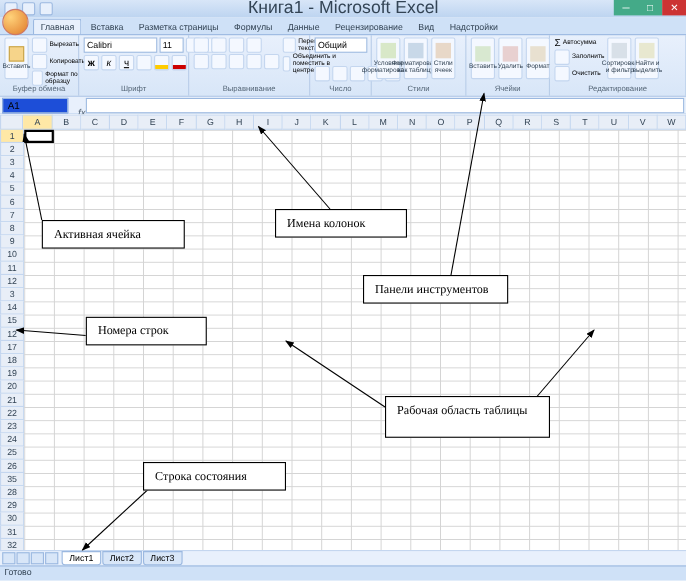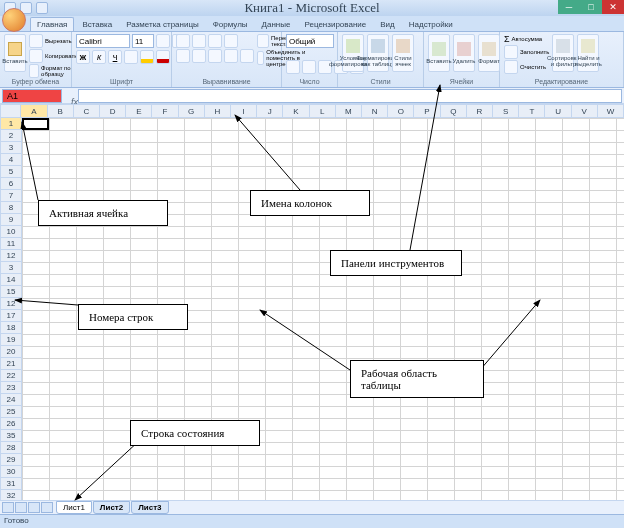--- a/index.html
+++ b/index.html
@@ -2,21 +2,21 @@
 <html><head>
 <meta charset="utf-8">
 <style>
   * { box-sizing: border-box; margin: 0; padding: 0; font-family: Tahoma, Arial, sans-serif; }
   body { width: 624px; height: 528px; background: #fff; overflow: hidden; font-size: 9px; position: relative; }
 
   
   .titlebar { height: 16px; background: linear-gradient(#d8e6f8,#bdd4f0); display: flex; align-items: center; position: relative; }
   .qa-toolbar { display: flex; gap: 4px; padding-left: 4px; }
   .qa-btn { width: 12px; height: 12px; background: #e8f0fc; border: 1px solid #9bb8e0; border-radius: 2px; }
-  .title-text { position: absolute; left: 50%; transform: translateX(-50%); font-size: 13px; color: #345; font-family: Liberation Serif, serif; }
+  .title-text { position: absolute; left: 50%; transform: translateX(-50%); font-size: 16px; color: #345; }
   .win-controls { position: absolute; right: 0; top: 0; display: flex; }
   .win-btn { width: 22px; height: 14px; display: flex; align-items: center; justify-content: center; font-size: 9px; color: #fff; }
   .win-min { background: #4a8; } .win-max { background: #4a8; } .win-close { background: #c33; }
 
   
   .ribbon-tabs { height: 16px; background: #cfe1f7; display: flex; align-items: flex-end; padding-left: 30px; gap: 2px; border-bottom: 1px solid #9bb8e0; position: relative; }
   .office-btn { position: absolute; left: 2px; top: -8px; width: 24px; height: 24px; border-radius: 50%; background: radial-gradient(circle at 30% 30%, #ffd27a, #e07b2a); border: 1px solid #c76; z-index: 5; }
   .tab { padding: 2px 6px; font-size: 8px; color: #345; cursor: pointer; }
   .tab.active { background: #e8f0fc; border: 1px solid #9bb8e0; border-bottom: none; border-radius: 2px 2px 0 0; }
 
@@ -28,21 +28,21 @@
   .big-btn { width: 22px; height: 38px; background: #f4f8ff; border: 1px solid #c4d6ef; border-radius: 2px; display: flex; flex-direction: column; align-items: center; justify-content: center; gap: 2px; }
   .big-btn .ico { width: 14px; height: 14px; }
   .big-btn .lbl { font-size: 6px; color: #345; text-align: center; line-height: 1; }
   .small-stack { display: flex; flex-direction: column; gap: 1px; }
   .small-row { display: flex; gap: 2px; align-items: center; }
   .sm-btn { width: 14px; height: 14px; background: #f4f8ff; border: 1px solid #c4d6ef; border-radius: 2px; }
   .combo { height: 14px; background: #fff; border: 1px solid #9bb8e0; font-size: 8px; padding: 0 2px; display: flex; align-items: center; }
 
   
   .formula-bar { height: 16px; background: #e8f0fc; border-bottom: 1px solid #c4d6ef; display: flex; align-items: center; }
-  .name-box { width: 60px; height: 14px; background: #ef4444; border: 1px solid #9bb8e0; margin: 0 2px; font-size: 9px; padding: 0 4px; display: flex; align-items: center; }
+  .name-box { width: 60px; height: 14px; background: #1d4ed8; border: 1px solid #9bb8e0; margin: 0 2px; font-size: 9px; padding: 0 4px; display: flex; align-items: center; }
   .fx { width: 14px; text-align: right; font-style: italic; color: #567; margin-top: 13px; }
   .formula-input { flex: 1; height: 14px; background: #fff; border: 1px solid #9bb8e0; margin-right: 2px; }
 
   
   .grid-area { position: absolute; top: 104px; left: 0; right: 0; bottom: 14px; overflow: hidden; background: #fff; }
   .col-headers { display: flex; height: 14px; position: absolute; top: 0; left: 0; right: 0; }
   .select-all { width: 22px; height: 14px; background: #e8eef7; border: 1px solid #c4d6ef; }
   .col-h { width: 27px; height: 14px; background: #e8eef7; border: 1px solid #c4d6ef; border-left: none; text-align: center; font-size: 8px; color: #345; line-height: 13px; }
   .col-h.active { background: #ffe8a6; }
   .row-headers { position: absolute; top: 14px; left: 0; width: 22px; }
@@ -52,21 +52,21 @@
   .cells::before { content: ""; position: absolute; inset: 0;
     background-image: linear-gradient(to right, #d4d4d4 1px, transparent 1px),
                       linear-gradient(to bottom, #d4d4d4 1px, transparent 1px);
     background-size: 27px 12px; }
   .active-cell { position: absolute; top: 0; left: 0; width: 27px; height: 12px; border: 2px solid #000; background: #fff; }
 
   
   .sheet-tabs { position: absolute; bottom: 14px; left: 0; right: 0; height: 14px; background: #e8f0fc; border-top: 1px solid #c4d6ef; display: flex; align-items: center; font-size: 8px; }
   .sheet-nav { display: flex; gap: 1px; padding: 0 2px; }
   .sheet-nav-btn { width: 12px; height: 11px; background: #d8e6f8; border: 1px solid #9bb8e0; }
-  .sheet-tab { padding: 1px 6px; background: #fff; border: 1px solid #9bb8e0; border-radius: 0 0 3px 3px; margin-left: 1px; font-weight: bold; }
+  .sheet-tab { padding: 1px 6px; background: #fff; border: 1px solid #9bb8e0; border-radius: 0 0 3px 3px; margin-left: 1px; }
   .sheet-tab.active { background: #fff; font-weight: normal; }
   .sheet-tab.inactive { background: #d8e6f8; }
   .status-bar { position: absolute; bottom: 0; left: 0; right: 0; height: 14px; background: #cfe1f7; border-top: 1px solid #9bb8e0; font-size: 8px; padding: 1px 4px; color: #345; }
 
   
   .callout { position: absolute; background: #fff; border: 1px solid #000; padding: 6px 10px; font-size: 11px; font-family: "Times New Roman", serif; z-index: 20; }
   .arrow-svg { position: absolute; top: 0; left: 0; width: 624px; height: 528px; pointer-events: none; z-index: 15; }
 </style>
 </head>
 <body>
@@ -118,21 +118,21 @@
             <span style="font-size:6px">Формат по образцу</span>
           </div>
       </div>
     </div>
     <div class="group-label">Буфер обмена</div>
   </div>
 
   <div class="group" style="width:100px">
     <div class="group-body" style="flex-direction:column;gap:2px">
       <div class="small-row">
-        <div class="combo" style="width:54px">Calibri</div>
+        <div class="combo" style="width:67px">Calibri</div>
         <div class="combo" style="width:22px">11</div>
         <div class="sm-btn"></div>
         <div class="sm-btn"></div>
       </div>
       <div class="small-row">
         <div class="sm-btn" style="font-weight:bold;text-align:center;line-height:12px">ж</div>
         <div class="sm-btn" style="font-style:italic;text-align:center;line-height:12px">к</div>
         <div class="sm-btn" style="text-decoration:underline;text-align:center;line-height:12px">ч</div>
         <div class="sm-btn"></div>
         <div class="sm-btn" style="background:linear-gradient(#f4f8ff 70%,#fc0 70%)"></div>
@@ -337,22 +337,22 @@
   <div class="sheet-tab inactive">Лист3</div>
 </div>
 
 <div class="status-bar">
   <span>Готово</span>
 </div>
 
 <div class="callout" style="left:38px;top:200px;width:130px">Активная ячейка</div>
 <div class="callout" style="left:250px;top:190px;width:120px">Имена колонок</div>
 <div class="callout" style="left:330px;top:250px;width:132px">Панели инструментов</div>
-<div class="callout" style="left:78px;top:304px;width:110px">Номера строк</div>
-<div class="callout" style="left:350px;top:360px;width:134px;height:38px">Рабочая область таблицы</div>
+<div class="callout" style="left:78px;top:288px;width:110px">Номера строк</div>
+<div class="callout" style="left:350px;top:360px;width:150px;height:38px">Рабочая область таблицы</div>
 <div class="callout" style="left:130px;top:420px;width:130px">Строка состояния</div>
 
 <svg class="arrow-svg">
   <defs>
     <marker id="ah" markerWidth="8" markerHeight="8" refX="7" refY="3" orient="auto">
       <path d="M0,0 L8,3 L0,6 Z" fill="#000"></path>
     </marker>
   </defs>
   <line x1="38" y1="200" x2="22" y2="122" stroke="#000" stroke-width="1" marker-end="url(#ah)"></line>
   <line x1="300" y1="190" x2="235" y2="115" stroke="#000" stroke-width="1" marker-end="url(#ah)"></line>

